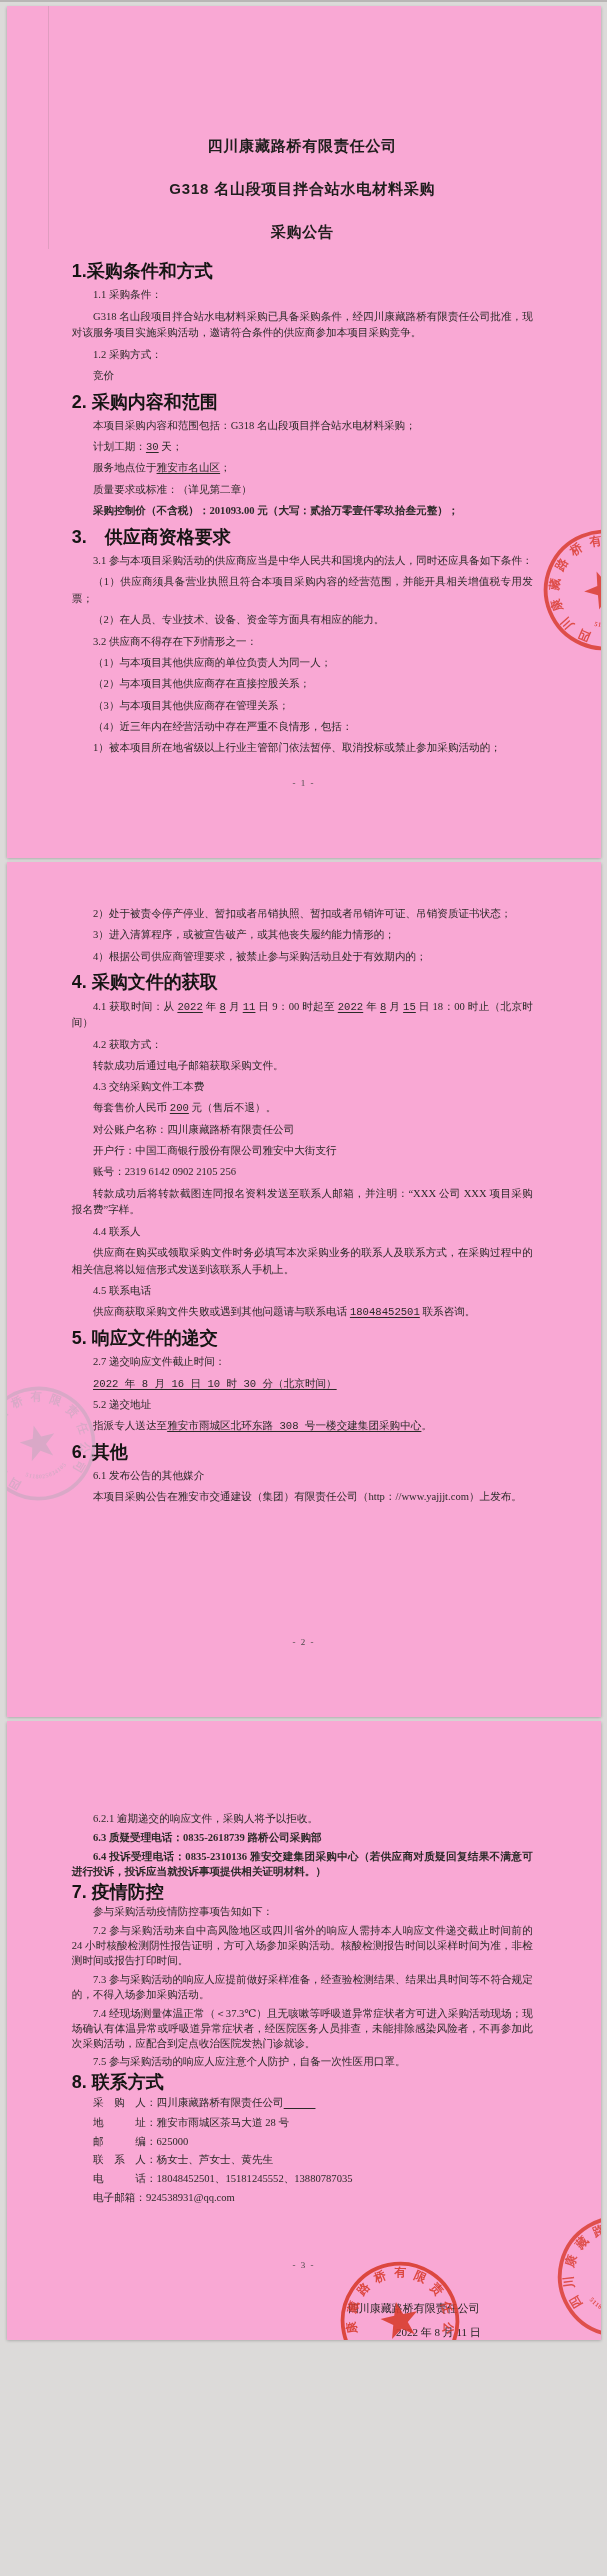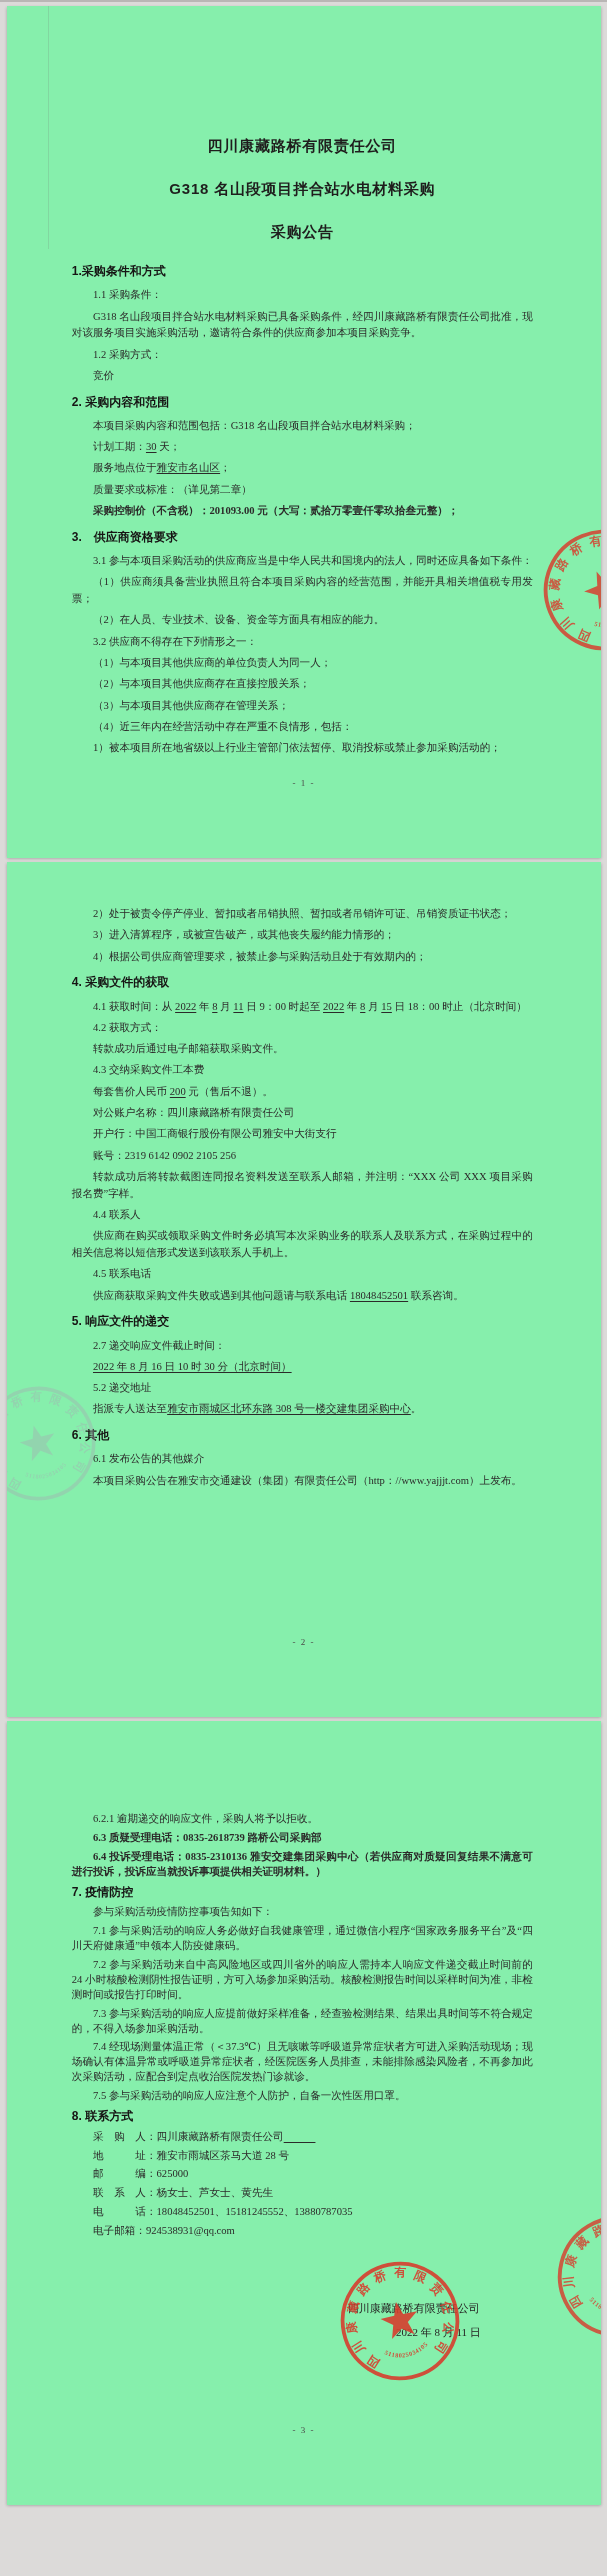--- a/index.html
+++ b/index.html
@@ -3,41 +3,41 @@
 <meta charset="utf-8">
 <style>
   html,body{margin:0;padding:0;}
   body{
     width:607px;height:2576px;position:relative;
     background:#dcdad9;
     font-family:"Liberation Serif","DejaVu Serif",serif;
   }
   body::before{content:"";position:absolute;top:0;left:0;width:607px;height:2.3px;background:#b9b6b5;}
   .page{
-    position:absolute;left:6.8px;width:594px;background:#86efac;
+    position:absolute;left:6.8px;width:594px;background:#f9a8d4;
     box-shadow:0 0.8px 3px rgba(0,0,0,0.28);
     overflow:hidden;
   }
   .page-1{top:6px;height:852px;}
   .page-2{top:862px;height:855px;}
-  .page-3{top:1721px;height:784px;}
+  .page-3{top:1721px;height:619px;}
   .content{padding-left:65px;padding-right:68px;}
   .page-1 .content{padding-top:128px;}
   .page-2 .content{padding-top:44px;}
   .page-3 .content{padding-top:90px;}
 
   .blk{font-size:10.6px;line-height:16.7px;margin:0 0 4.6px 0;color:#2b2a29;text-align:justify;}
   .blk.p{text-indent:2em;}
   .blk.title{font-size:15px;font-weight:700;text-align:center;text-indent:0;
              line-height:23px;margin:0 0 20px 0;color:#1f1e1d;letter-spacing:0.8px;
              font-family:"Liberation Sans","DejaVu Sans",sans-serif;}
-  .blk.h1{font-size:12px;font-weight:700;text-indent:0;margin:9px 0 7.6px 0;color:#161514;
+  .blk.h1{font-size:18px;font-weight:700;text-indent:0;margin:9px 0 7.6px 0;color:#161514;
           font-family:"Liberation Sans","DejaVu Sans",sans-serif;}
   .blk.b{font-weight:700;}
-  .seg.u{text-decoration:underline;text-underline-offset:2.3px;}
+  .seg.u{text-decoration:underline;text-underline-offset:2.3px;font-family:Liberation Mono, monospace;}
   .page-3 .blk{line-height:15px;margin-bottom:3.8px;}
   .page-3 .blk.h1{margin:6px 0 4.6px 0;}
 
   .page-footer{
     position:absolute;bottom:70px;left:0;width:100%;
     text-align:center;font-size:9px;color:#4a4948;letter-spacing:1.5px;
   }
   .scan-line{position:absolute;left:41px;top:0;width:0.8px;height:243px;background:rgba(110,108,106,0.18);}
 
   .sign-line{position:absolute;left:0;width:100%;box-sizing:border-box;text-align:right;
@@ -179,21 +179,20 @@
   <div class="page-footer">- 2 -</div>
 </div>
 
 <div class="page page-3">
   <div class="content">
       <div class="blk p"><span class="seg">6.2.1 逾期递交的响应文件，采购人将予以拒收。</span></div>
       <div class="blk p b"><span class="seg">6.3 质疑受理电话：0835-2618739 路桥公司采购部</span></div>
       <div class="blk p b"><span class="seg">6.4 投诉受理电话：0835-2310136 雅安交建集团采购中心（若供应商对质疑回复结果不满意可进行投诉，投诉应当就投诉事项提供相关证明材料。）</span></div>
       <div class="blk h1"><span class="seg">7. 疫情防控</span></div>
       <div class="blk p"><span class="seg">参与采购活动疫情防控事项告知如下：</span></div>
-      <div class="blk p"><span class="seg">7.1 参与采购活动的响应人务必做好自我健康管理，通过微信小程序“国家政务服务平台”及“四川天府健康通”申领本人防疫健康码。</span></div>
       <div class="blk p"><span class="seg">7.2 参与采购活动来自中高风险地区或四川省外的响应人需持本人响应文件递交截止时间前的 24 小时核酸检测阴性报告证明，方可入场参加采购活动。核酸检测报告时间以采样时间为准，非检测时间或报告打印时间。</span></div>
       <div class="blk p"><span class="seg">7.3 参与采购活动的响应人应提前做好采样准备，经查验检测结果、结果出具时间等不符合规定的，不得入场参加采购活动。</span></div>
       <div class="blk p"><span class="seg">7.4 经现场测量体温正常（＜37.3℃）且无咳嗽等呼吸道异常症状者方可进入采购活动现场；现场确认有体温异常或呼吸道异常症状者，经医院医务人员排查，未能排除感染风险者，不再参加此次采购活动，应配合到定点收治医院发热门诊就诊。</span></div>
       <div class="blk p"><span class="seg">7.5 参与采购活动的响应人应注意个人防护，自备一次性医用口罩。</span></div>
       <div class="blk h1"><span class="seg">8. 联系方式</span></div>
       <div class="blk p"><span class="seg">采　购　人：四川康藏路桥有限责任公司</span><span class="seg u">　　　</span></div>
       <div class="blk p"><span class="seg">地　　　址：雅安市雨城区茶马大道 28 号</span></div>
       <div class="blk p"><span class="seg">邮　　　编：625000</span></div>
       <div class="blk p"><span class="seg">联　系　人：杨女士、芦女士、黄先生</span></div>
       <div class="blk p"><span class="seg">电　　　话：18048452501、15181245552、13880787035</span></div>

